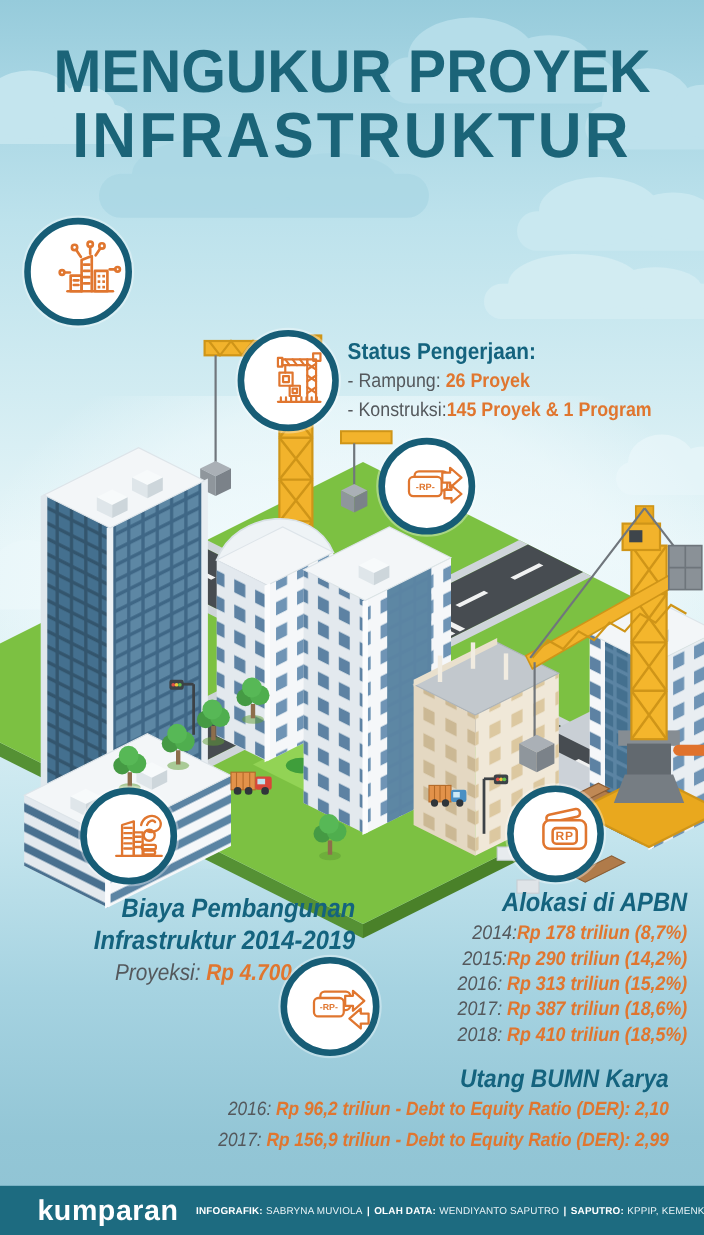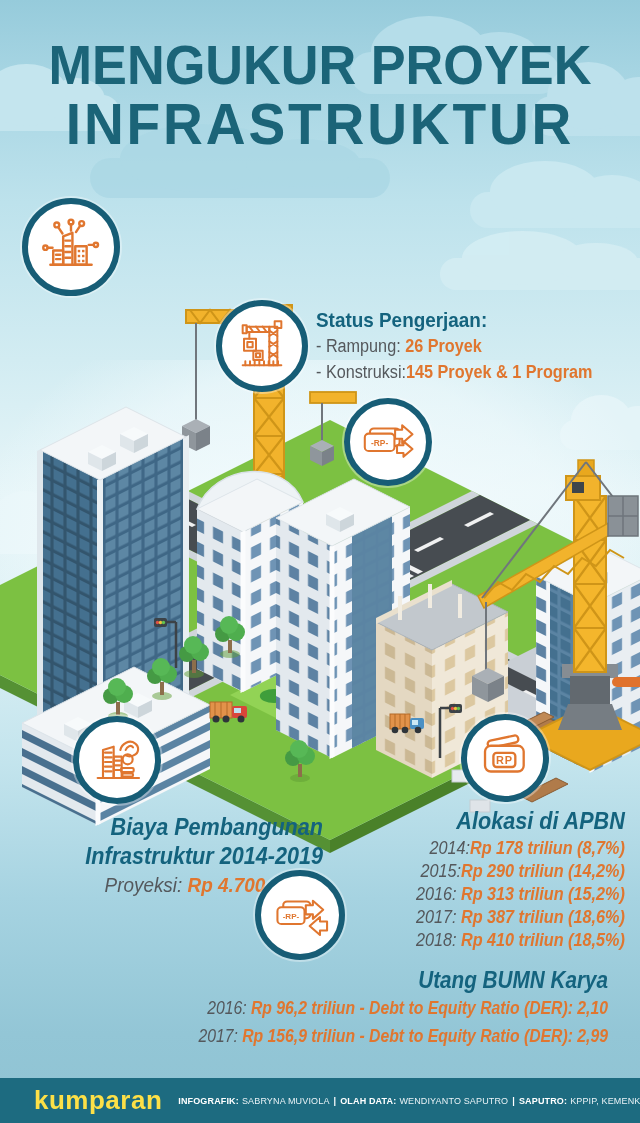--- a/index.html
+++ b/index.html
@@ -14,42 +14,42 @@
                 width:38%;height:120%;right:10%;top:-48%;}
   .wash{position:absolute;left:0;top:360px;width:640px;height:430px;
         background:radial-gradient(ellipse at 50% 45%,rgba(243,251,253,.95) 0%,
                    rgba(243,251,253,.55) 55%,rgba(243,251,253,0) 78%);}
   .title{position:absolute;left:0;top:36px;width:640px;text-align:center;
          color:#1b6478;font-weight:800;}
   .title .tl{white-space:nowrap;transform:scaleX(.95);transform-origin:50% 50%;}
   .t1{font-size:55px;line-height:58px;letter-spacing:0;}
   .t2{font-size:58px;line-height:60px;letter-spacing:3px;}
   .icircle{position:absolute;border-radius:50%;background:#fff;border:6px solid #175d76;
-           box-sizing:border-box;display:flex;align-items:center;justify-content:center;
+           box-sizing:border-box;display:flex;align-items:center;justify-content:flex-end;
            box-shadow:0 0 0 2px rgba(255,255,255,.35);}
   .sec{position:absolute;}
   .line{white-space:nowrap;}
   .cond{transform:scaleX(.9);transform-origin:0 50%;}
   .cond85{transform:scaleX(.85);transform-origin:0 50%;}
   .condc{transform:scaleX(.9);transform-origin:50% 50%;}
   .teal{color:#14637e;font-weight:700;}
   .org{color:#e0762f;font-weight:700;}
   .gry{color:#54585c;}
   .h21{font-size:21px;line-height:27px;}
   .h24{font-size:24px;line-height:29px;}
   .h23{font-size:23px;line-height:28px;}
   .b19{font-size:19px;line-height:25px;}
   .b18{font-size:18px;line-height:26px;}
   .b175{font-size:17.5px;line-height:28px;}
   .ctr{text-align:right;font-style:italic;}
   .deco-bar{position:absolute;left:612px;top:677px;width:34px;height:10px;border-radius:5px;
             background:#e0722c;}
   .footer{position:absolute;left:0;top:1078px;width:640px;height:45px;background:#1d6b80;
           display:flex;align-items:center;box-sizing:border-box;padding-left:34px;}
-  .logo{color:#fde047;font-weight:700;font-size:26px;letter-spacing:.5px;}
+  .logo{color:#ffffff;font-weight:700;font-size:26px;letter-spacing:.5px;}
   .credits{color:#fff;font-size:9px;letter-spacing:.15px;margin-left:16px;white-space:nowrap;}
   .cl{font-weight:700;}
   .cv{font-weight:400;color:#eaf3f6;margin-left:3px;}
   .cs{font-weight:700;margin:0 4px;}
   svg text{font-family:"Liberation Sans",sans-serif;}
 </style>
 </head>
 <body>
 
 <div class="page">

